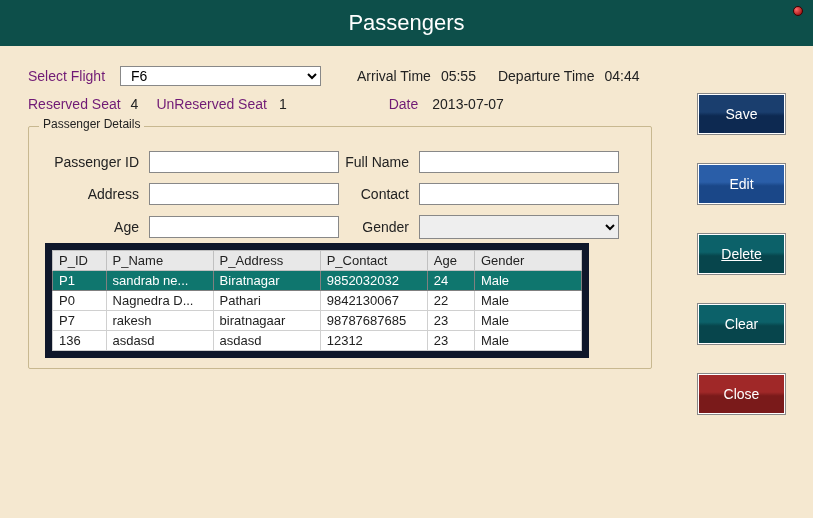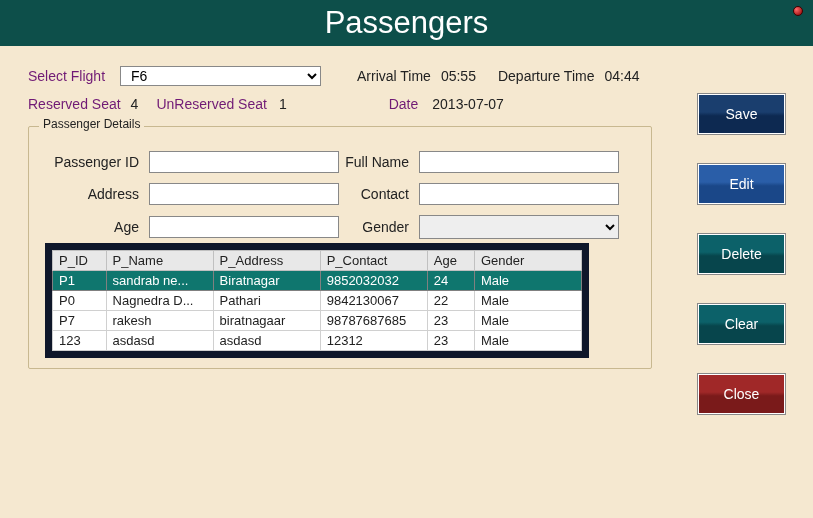--- a/index.html
+++ b/index.html
@@ -16,21 +16,21 @@
   .header {
     background: #0d4f4a;
     height: 46px;
     position: relative;
     display: flex;
     align-items: center;
     justify-content: center;
   }
   .header-title {
     color: #fff;
-    font-size: 31px;
+    font-size: 22px;
     font-weight: 400;
   }
   .indicator {
     position: absolute;
     right: 10px;
     top: 6px;
     width: 10px;
     height: 10px;
     border-radius: 50%;
     background: radial-gradient(circle at 30% 30%, #ff6a6a, #8a0000);
@@ -163,21 +163,21 @@
     outline: 1px solid #888;
     color: #fff;
     font-size: 14px;
     cursor: pointer;
     display:flex;
     align-items:center;
     justify-content:center;
   }
   .btn-save   { background: linear-gradient(#1a3e6e 0%, #1a3e6e 45%, #0d2951 55%, #0d2951 100%); }
   .btn-edit   { background: linear-gradient(#2a5ea8 0%, #2a5ea8 45%, #1a4788 55%, #1a4788 100%); }
-  .btn-delete { background: linear-gradient(#0c6169 0%, #0c6169 45%, #07454c 55%, #07454c 100%); }
+  .btn-delete { background: linear-gradient(#0c6169 0%, #0c6169 45%, #07454c 55%, #07454c 100%); text-decoration: underline; }
   .btn-clear  { background: linear-gradient(#0c6169 0%, #0c6169 45%, #07454c 55%, #07454c 100%); }
   .btn-close  { background: linear-gradient(#a02828 0%, #a02828 45%, #7a1a1a 55%, #7a1a1a 100%); }
   col.c-pid { width: 50px; }
   col.c-name { width: 100px; }
   col.c-addr { width: 100px; }
   col.c-contact { width: 100px; }
   col.c-age { width: 44px; }
   col.c-gender { width: 100px; }
 </style>
 </head>
@@ -271,21 +271,21 @@
             </tr>
             <tr>
               <td>P7</td>
               <td>rakesh</td>
               <td>biratnagaar</td>
               <td>98787687685</td>
               <td>23</td>
               <td>Male</td>
             </tr>
             <tr>
-              <td>123</td>
+              <td>136</td>
               <td>asdasd</td>
               <td>asdasd</td>
               <td>12312</td>
               <td>23</td>
               <td>Male</td>
             </tr>
           </tbody>
       </table>
     </div>
   </div>

